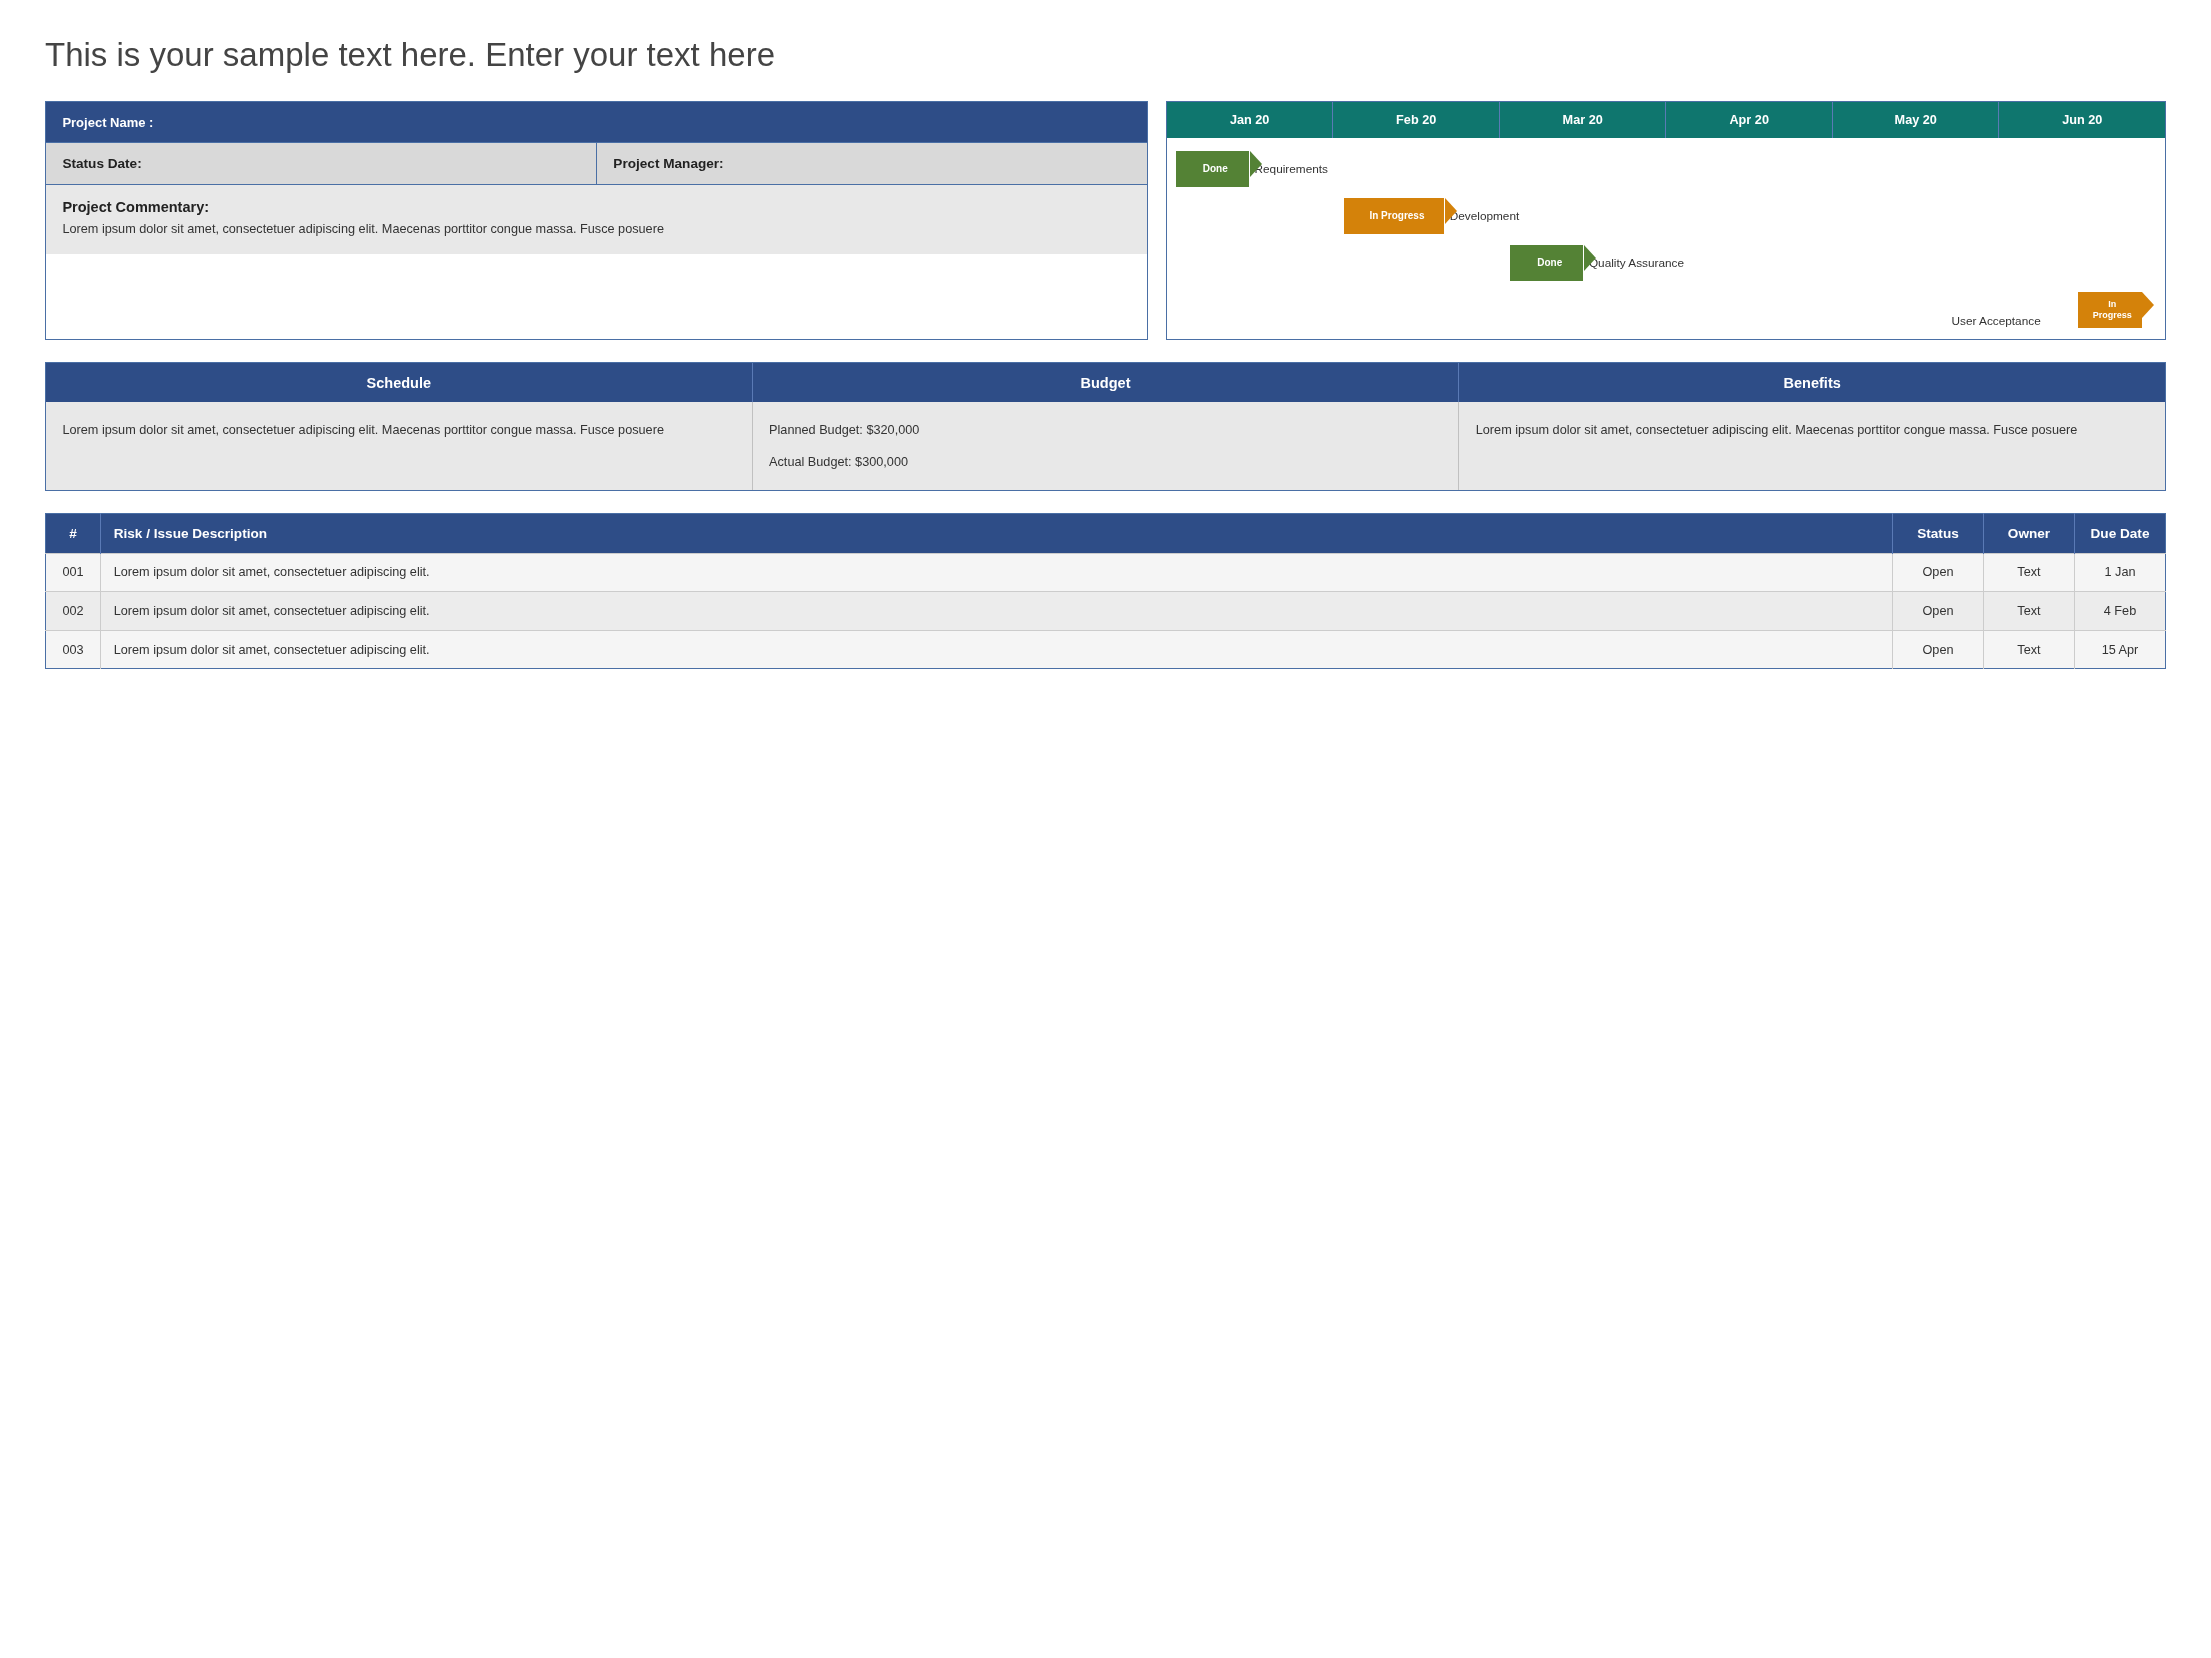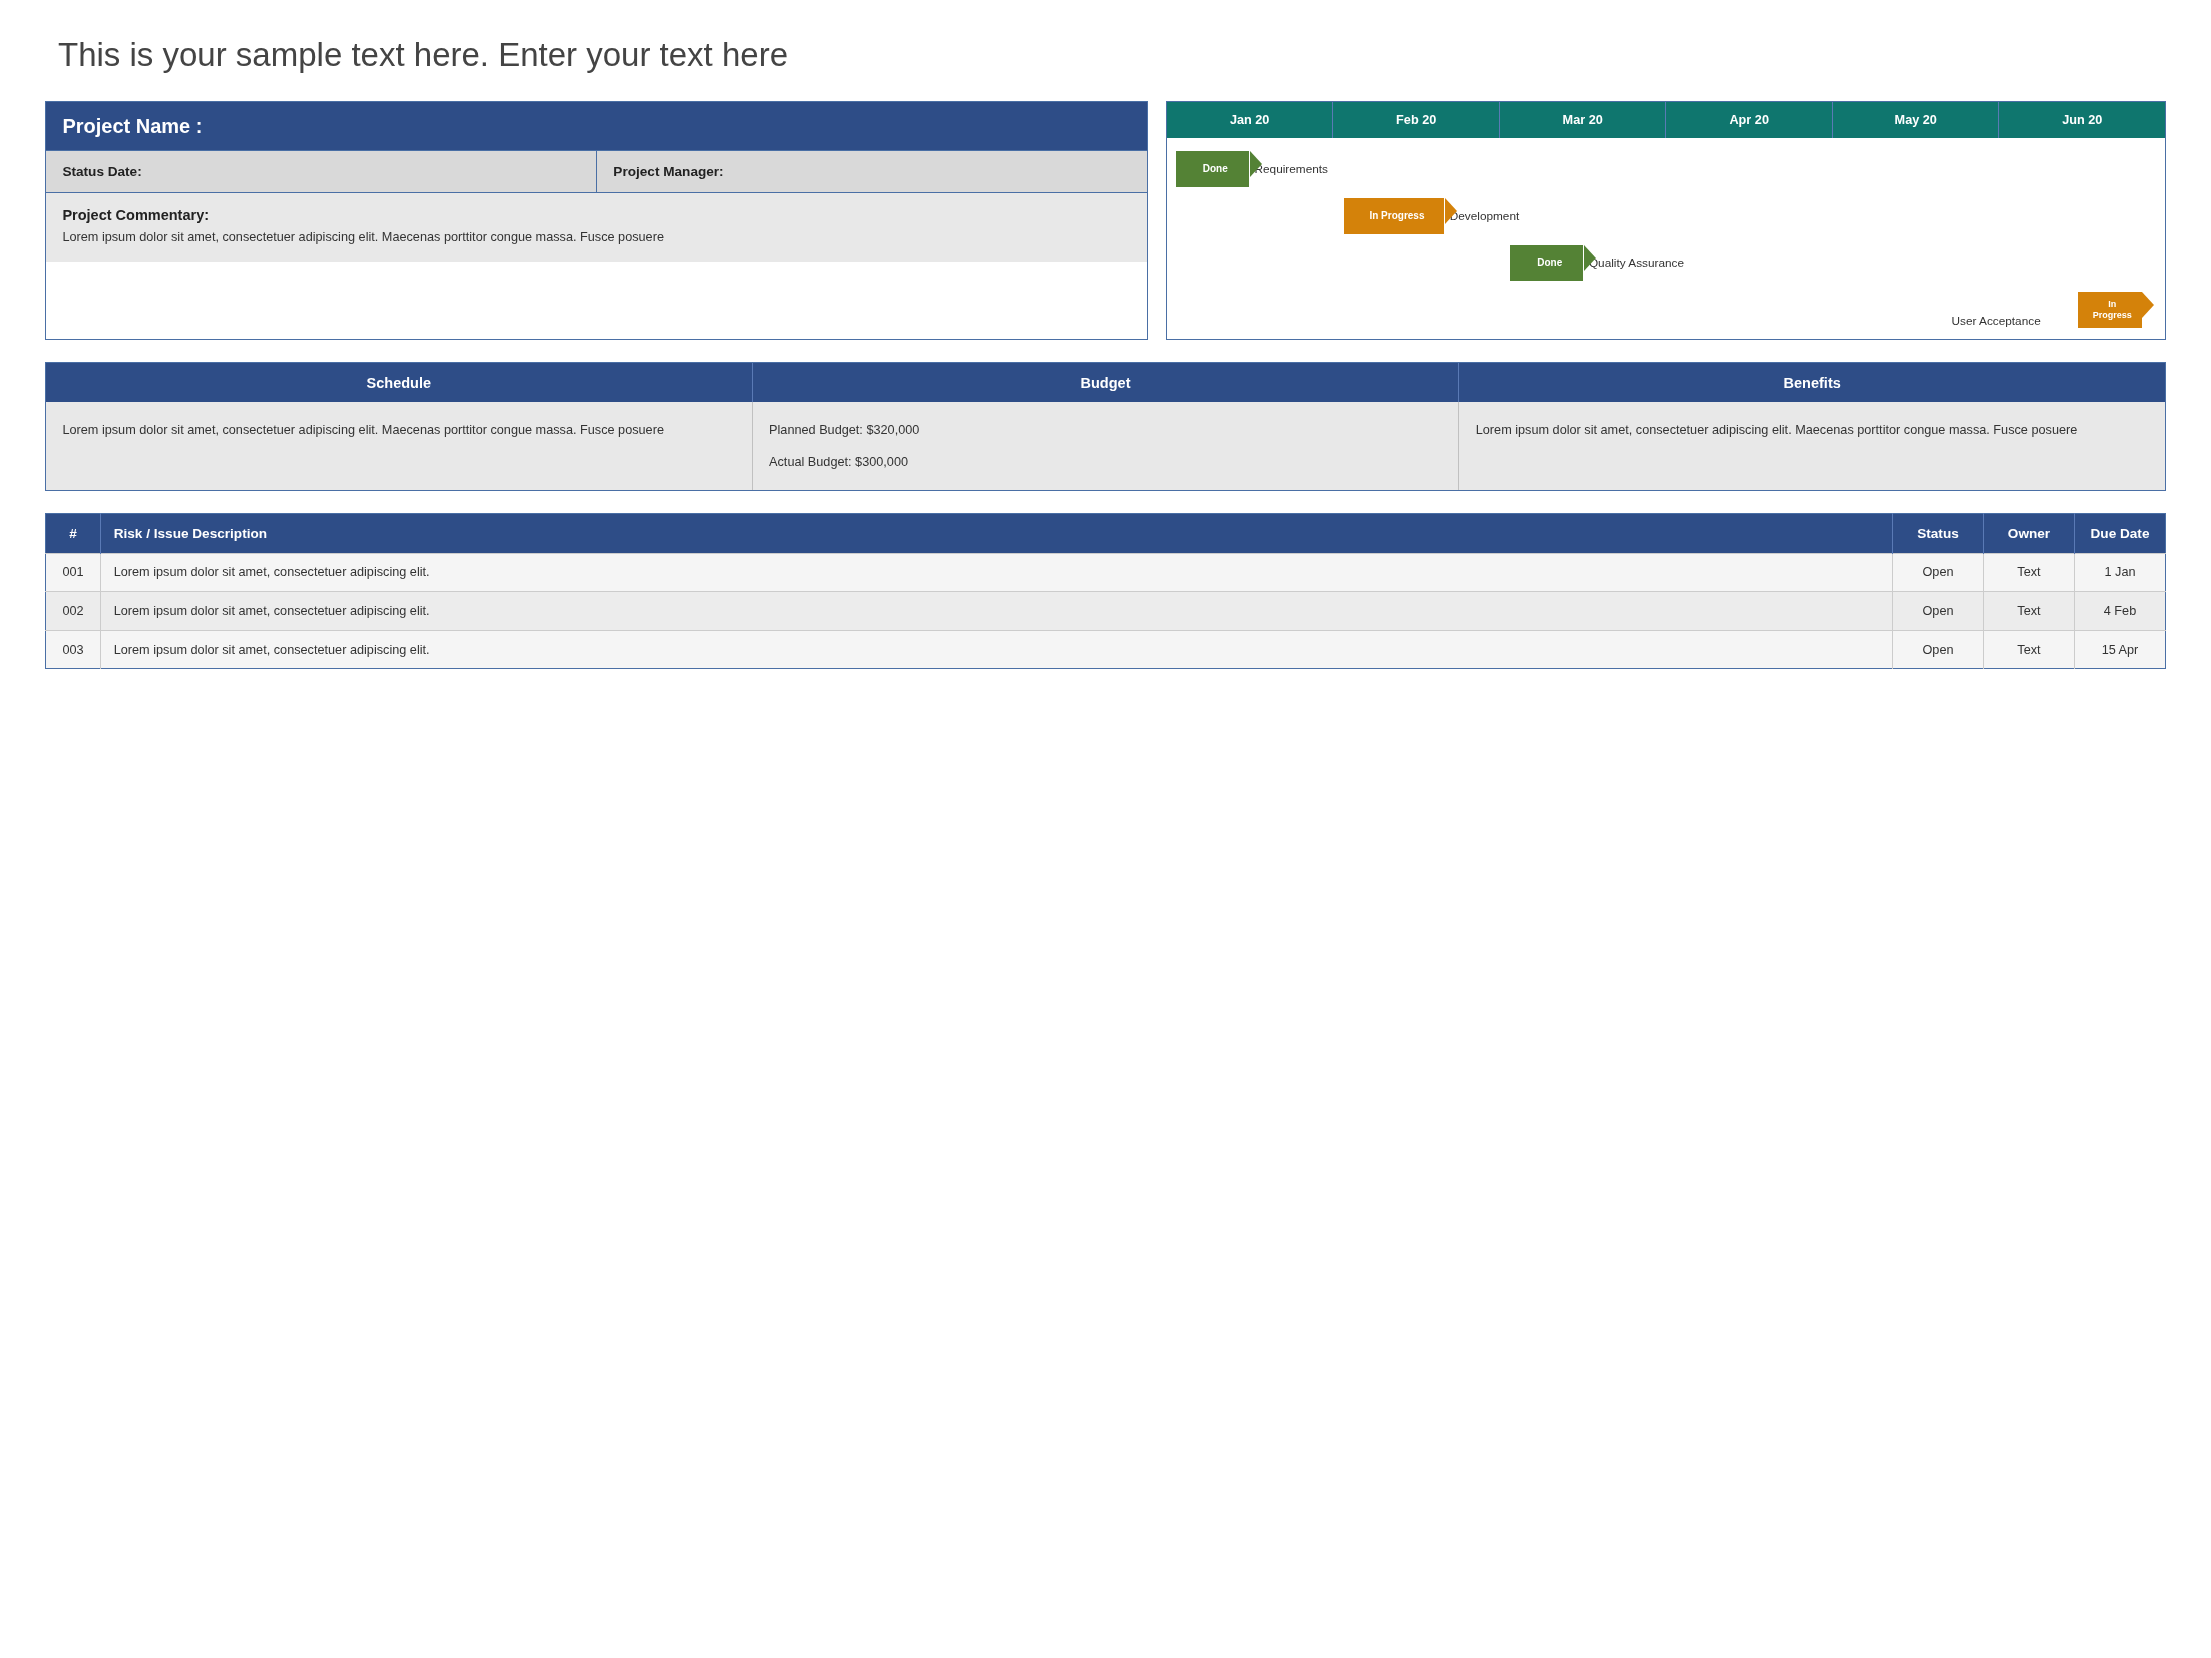--- a/index.html
+++ b/index.html
@@ -10,41 +10,40 @@
       color: #222;
       font-size: 13.6px;
     }
 
     
     .page-title {
       font-size: 33px;
       font-weight: 400;
       color: #444;
       margin-bottom: 27px;
-      margin-left: 13px;
     }
 
     
     .top-section {
       display: flex;
       gap: 18px;
       margin-bottom: 22px;
     }
 
     
     .left-panel {
       flex: 0 0 52%;
       border: 1.8px solid #4a6fa5;
     }
 
     .project-name-row {
       background: #2e4d87;
       color: #fff;
       font-weight: bold;
-      font-size: 20px;
+      font-size: 13px;
       padding: 12.7px 16.4px;
     }
 
     .status-row {
       display: flex;
       background: #d9d9d9;
       border-top: 1.8px solid #4a6fa5;
     }
     .status-cell {
       flex: 1;

